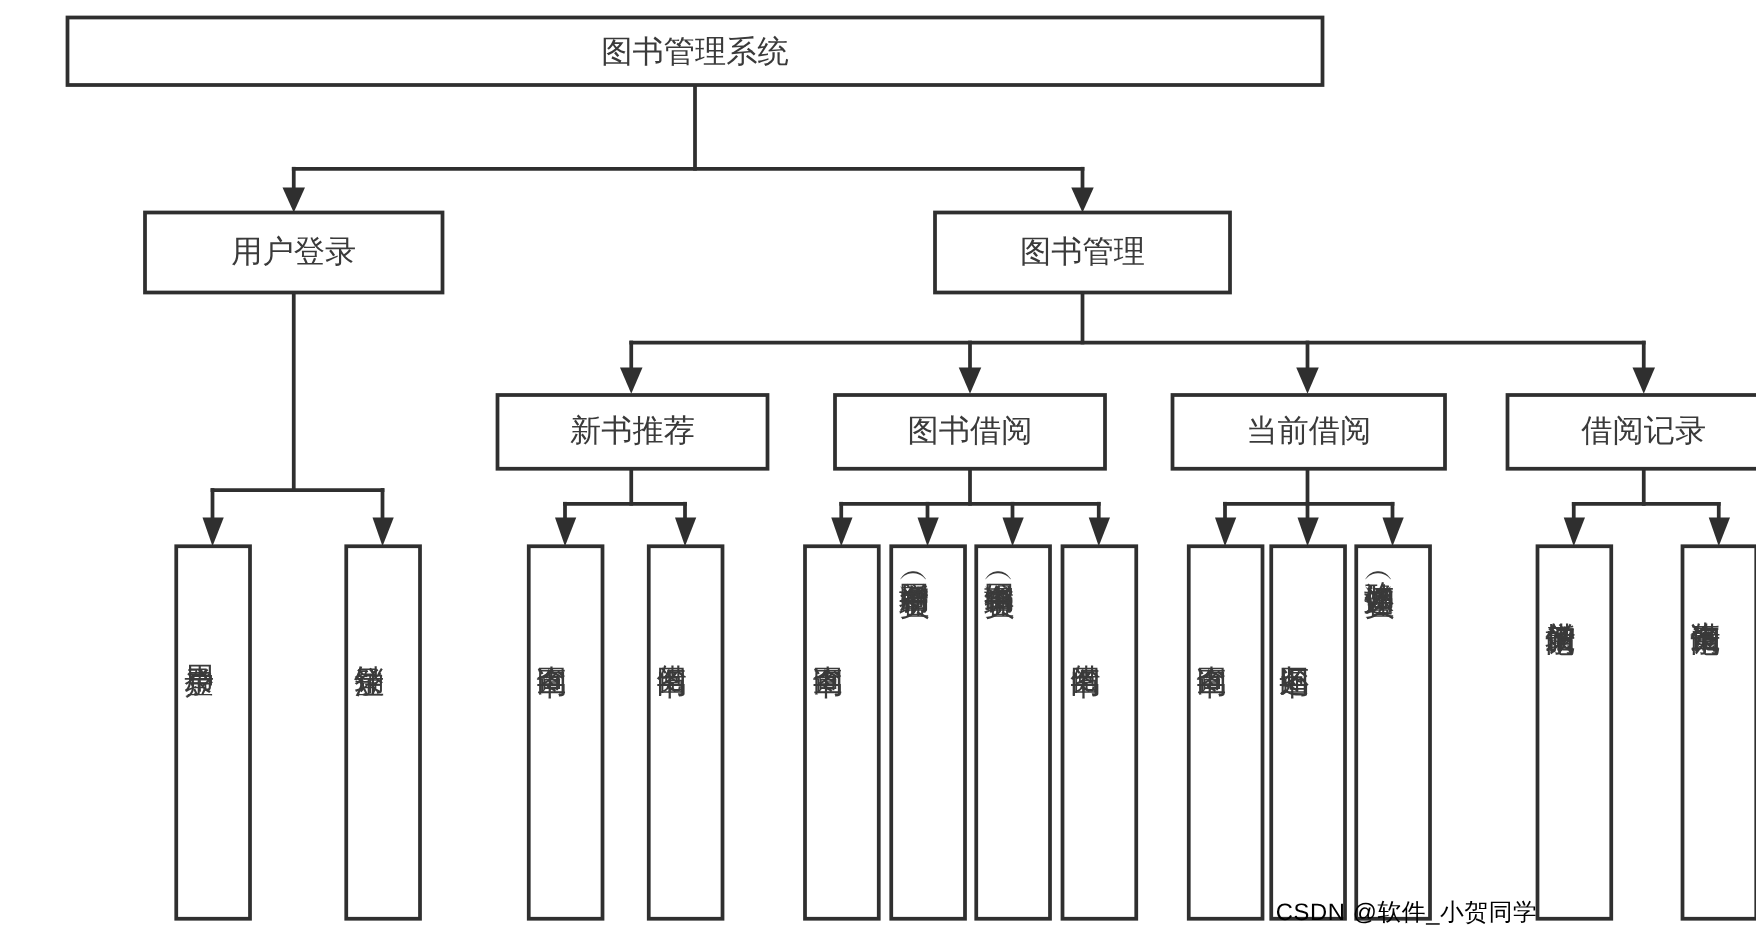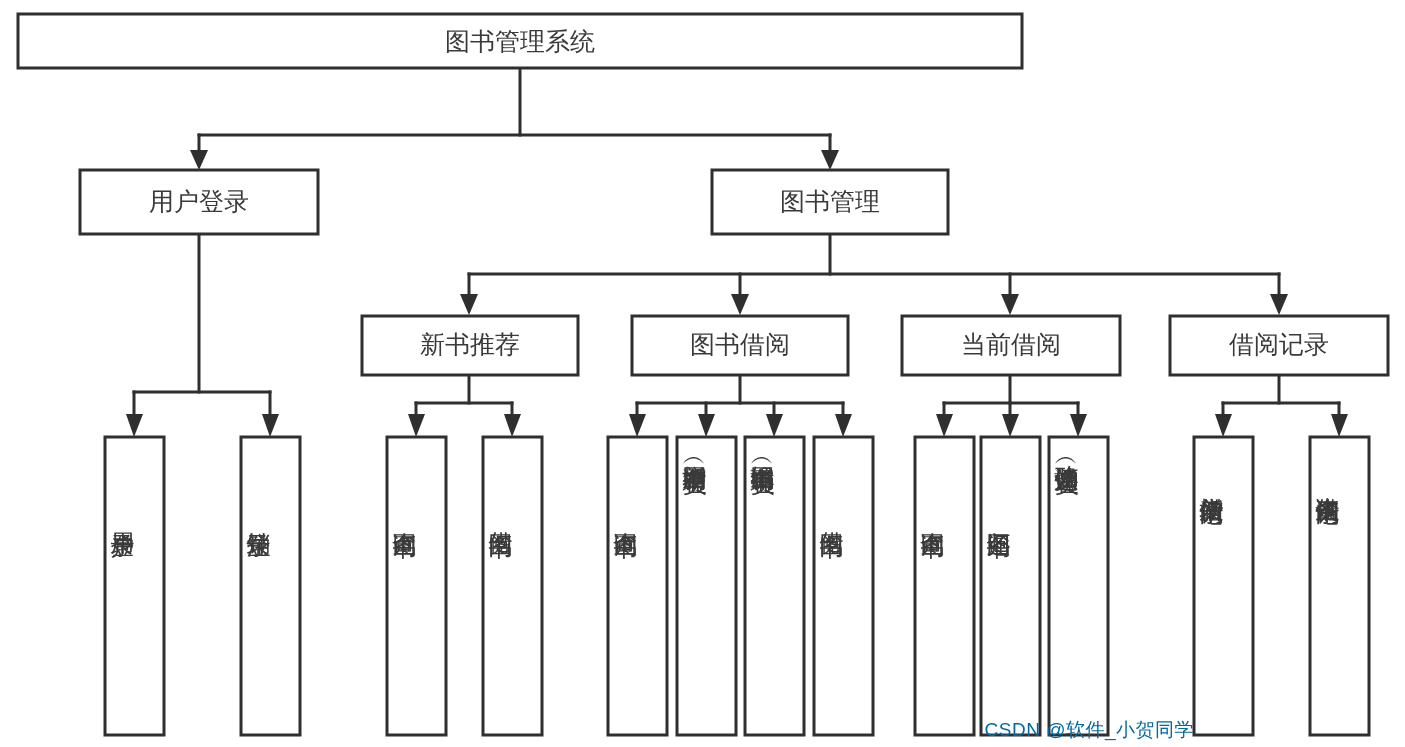--- a/index.html
+++ b/index.html
@@ -12,20 +12,21 @@
     height: 747px;
     font-family: "Liberation Sans", "DejaVu Sans", sans-serif;
     overflow: hidden;
     position: relative;
   }
   #diagram-root {
     position: relative;
     width: 1202px;
     height: 747px;
     background: #ffffff;
+    margin-left: 36px;
   }
   svg.flow {
     position: absolute;
     left: 0;
     top: 0;
     width: 1405px;
     height: 747px;
     display: block;
   }
   .node-box {
@@ -75,21 +76,21 @@
     letter-spacing: 1px;
     white-space: nowrap;
     pointer-events: none;
   }
   .watermark {
     position: absolute;
     right: 8px;
     bottom: 4px;
     font-family: "Liberation Sans", "DejaVu Sans", sans-serif;
     font-size: 19px;
-    color: #0369a1;
+    color: #000000;
     letter-spacing: 0.5px;
     user-select: none;
     pointer-events: none;
   }
 </style>
 </head>
 <body>
 
 <div id="diagram-root">
 

